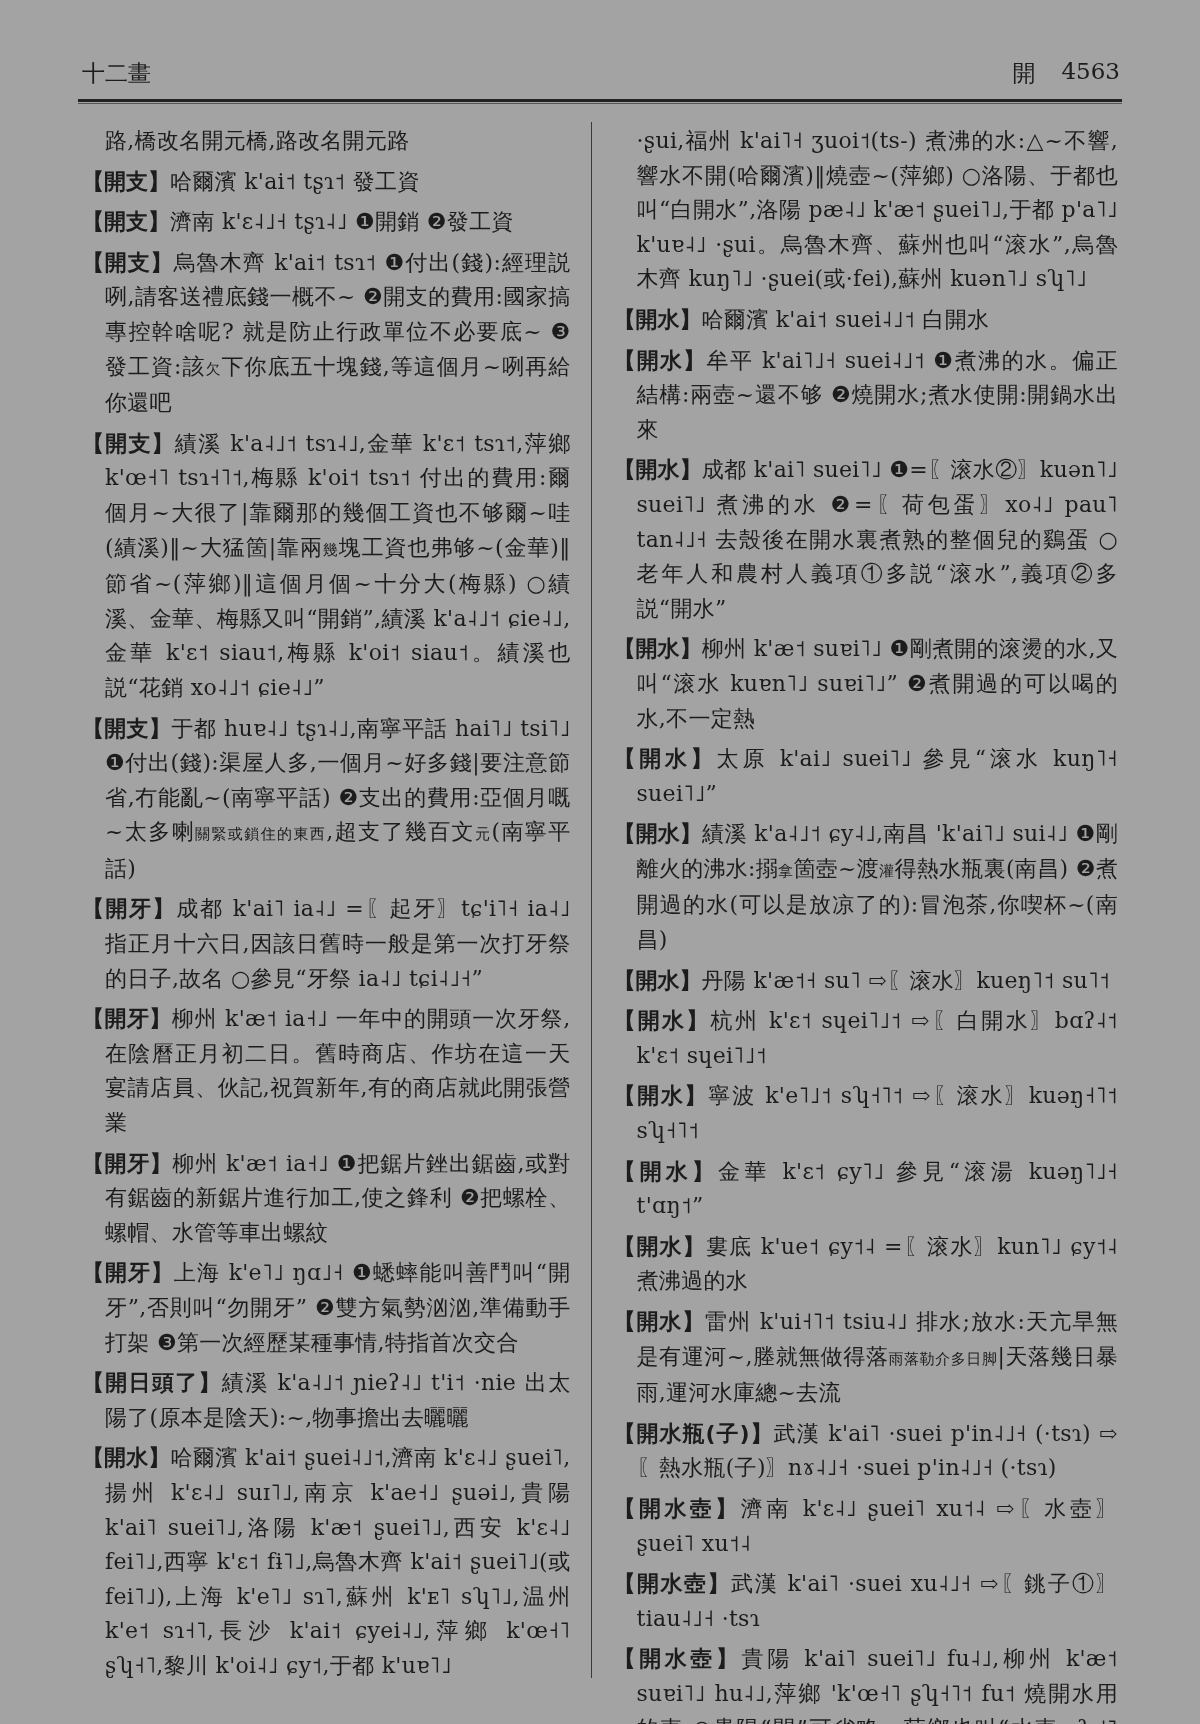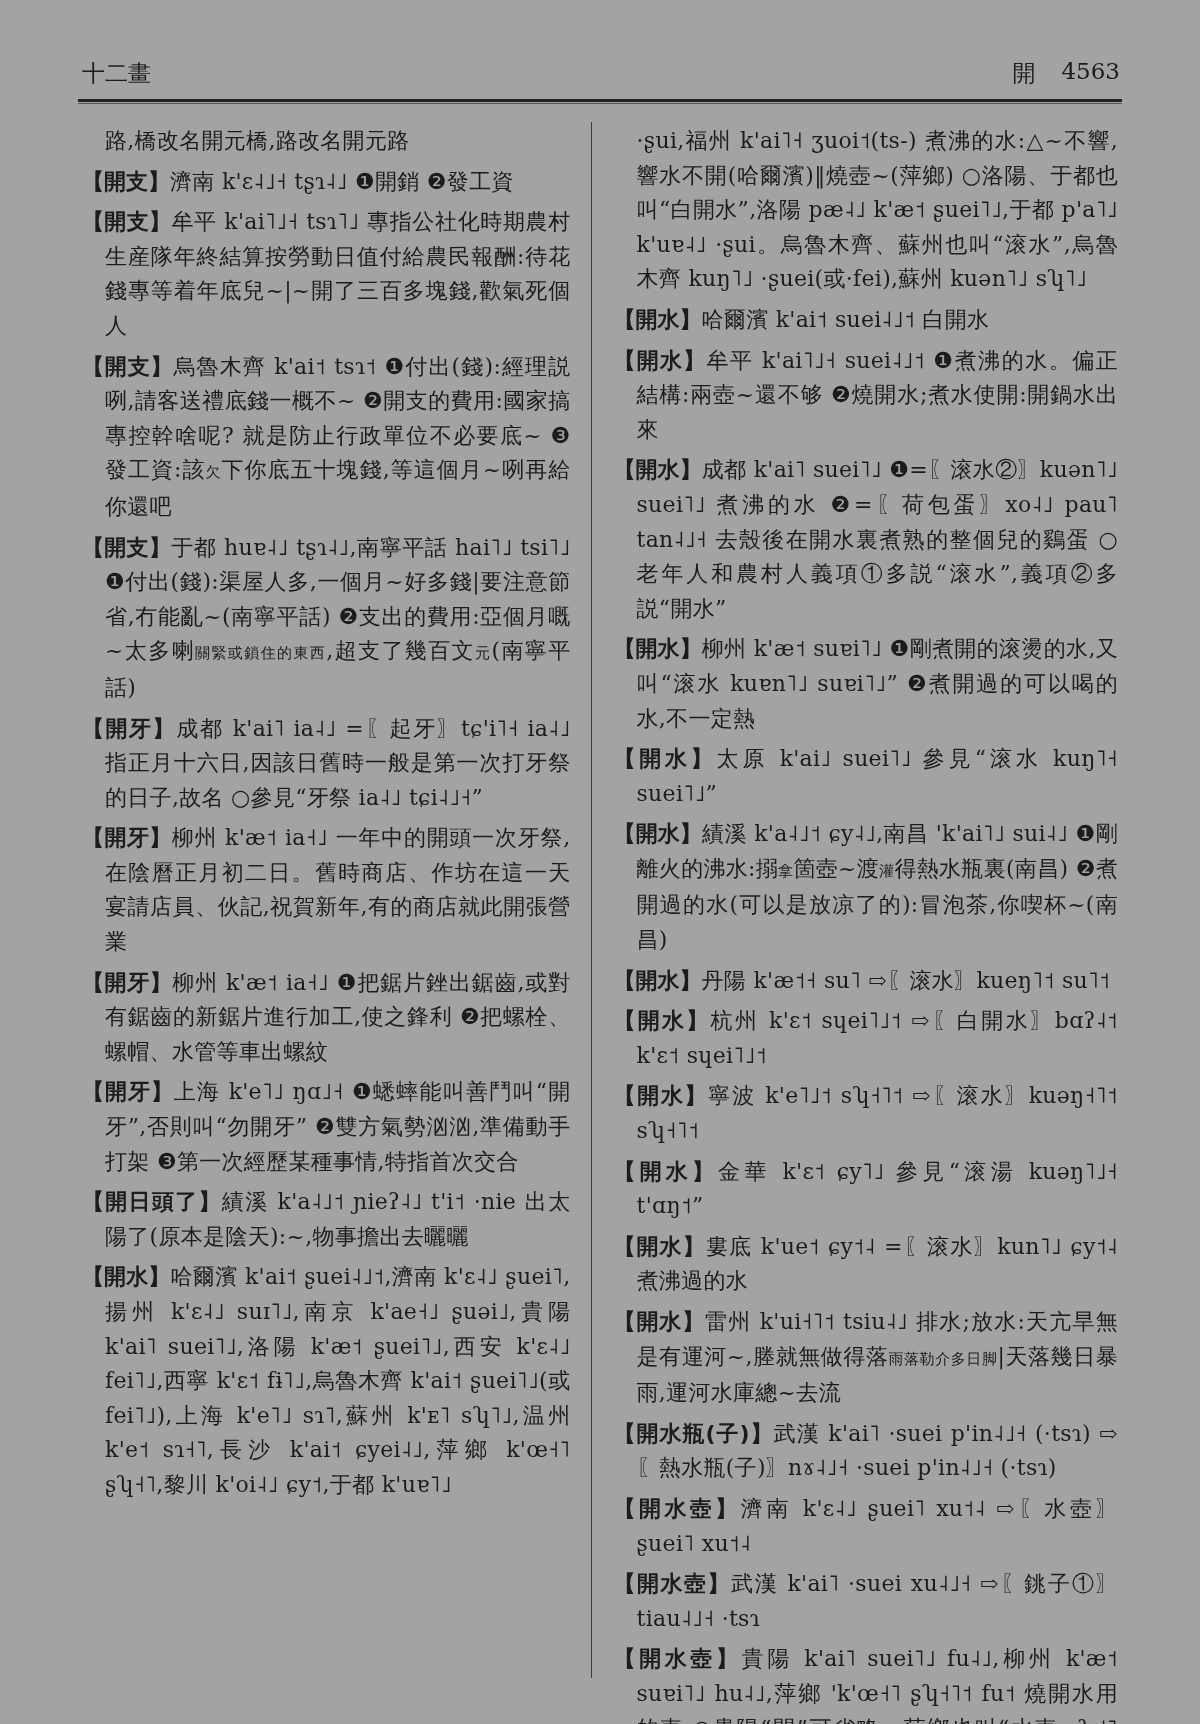--- a/index.html
+++ b/index.html
@@ -66,23 +66,24 @@
       <span>開</span>
       <span>4563</span>
     </span>
   </div>
 
   <div class="head-rule"></div>
 
   <div class="columns">
     <div class="col col-left">
         <p class="entry cont">路,橋改名開元橋,路改名開元路</p>
+        <p class="entry"><span class="head">【開支】</span>哈爾濱 k'ai˦ tʂɿ˦ 發工資</p>
         <p class="entry"><span class="head">【開支】</span>濟南 k'ɛ˨˩˧ tʂɿ˨˩ ❶開銷 ❷發工資</p>
-        <p class="entry"><span class="head">【開支】</span>牟平 k'ai˥˩˧ tsɿ˥˩ 專指公社化時期農村生産隊年終結算按勞動日值付給農民報酬:待花錢專等着年底兒~|~開了三百多塊錢,歡氣死個人</p>
         <p class="entry"><span class="head">【開支】</span>烏魯木齊 k'ai˦ tsɿ˦ ❶付出(錢):經理説咧,請客送禮底錢一概不~ ❷開支的費用:國家搞專控幹啥呢? 就是防止行政單位不必要底~ ❸發工資:該<small>欠</small>下你底五十塊錢,等這個月~咧再給你還吧</p>
+        <p class="entry"><span class="head">【開支】</span>績溪 k'a˨˩˦ tsɿ˨˩,金華 k'ɛ˦ tsɿ˦,萍鄉 k'œ˧˥ tsɿ˧˥˦,梅縣 k'oi˦ tsɿ˦ 付出的費用:爾個月~大很了|靠爾那的幾個工資也不够爾~哇(績溪)‖~大猛箇|靠兩<small>幾</small>塊工資也弗够~(金華)‖節省~(萍鄉)‖這個月個~十分大(梅縣) ○績溪、金華、梅縣又叫“開銷”,績溪 k'a˨˩˦ ɕie˨˩,金華 k'ɛ˦ siau˦,梅縣 k'oi˦ siau˦。績溪也説“花銷 xo˨˩˦ ɕie˨˩”</p>
         <p class="entry"><span class="head">【開支】</span>于都 huɐ˨˩ tʂɿ˨˩,南寧平話 hai˥˩ tsi˥˩ ❶付出(錢):渠屋人多,一個月~好多錢|要注意節省,冇能亂~(南寧平話) ❷支出的費用:亞個月嘅~太多喇<small>關緊或鎖住的東西</small>,超支了幾百文<small>元</small>(南寧平話)</p>
         <p class="entry"><span class="head">【開牙】</span>成都 k'ai˥ ia˨˩ =〖起牙〗tɕ'i˥˧ ia˨˩ 指正月十六日,因該日舊時一般是第一次打牙祭的日子,故名 ○參見“牙祭 ia˨˩ tɕi˨˩˧”</p>
         <p class="entry"><span class="head">【開牙】</span>柳州 k'æ˦ ia˧˩ 一年中的開頭一次牙祭,在陰曆正月初二日。舊時商店、作坊在這一天宴請店員、伙記,祝賀新年,有的商店就此開張營業</p>
         <p class="entry"><span class="head">【開牙】</span>柳州 k'æ˦ ia˧˩ ❶把鋸片銼出鋸齒,或對有鋸齒的新鋸片進行加工,使之鋒利 ❷把螺栓、螺帽、水管等車出螺紋</p>
         <p class="entry"><span class="head">【開牙】</span>上海 k'e˥˩ ŋɑ˩˧ ❶蟋蟀能叫善鬥叫“開牙”,否則叫“勿開牙” ❷雙方氣勢汹汹,準備動手打架 ❸第一次經歷某種事情,特指首次交合</p>
         <p class="entry"><span class="head">【開日頭了】</span>績溪 k'a˨˩˦ ɲieʔ˨˩ t'i˦ ·nie 出太陽了(原本是陰天):~,物事擔出去曬曬</p>
         <p class="entry"><span class="head">【開水】</span>哈爾濱 k'ai˦ ʂuei˨˩˦,濟南 k'ɛ˨˩ ʂuei˥,揚州 k'ɛ˨˩ suɪ˥˩,南京 k'ae˧˩ ʂuəi˩,貴陽 k'ai˥ suei˥˩,洛陽 k'æ˦ ʂuei˥˩,西安 k'ɛ˨˩ fei˥˩,西寧 k'ɛ˦ fɨ˥˩,烏魯木齊 k'ai˦ ʂuei˥˩(或fei˥˩),上海 k'e˥˩ sɿ˥,蘇州 k'ᴇ˥ sʮ˥˩,温州 k'e˦ sɿ˧˥,長沙 k'ai˦ ɕyei˨˩,萍鄉 k'œ˧˥ ʂʮ˧˥,黎川 k'oi˨˩ ɕy˦,于都 k'uɐ˥˩</p>
       </div>
     <div class="col-divider"></div>
     <div class="col col-right">

